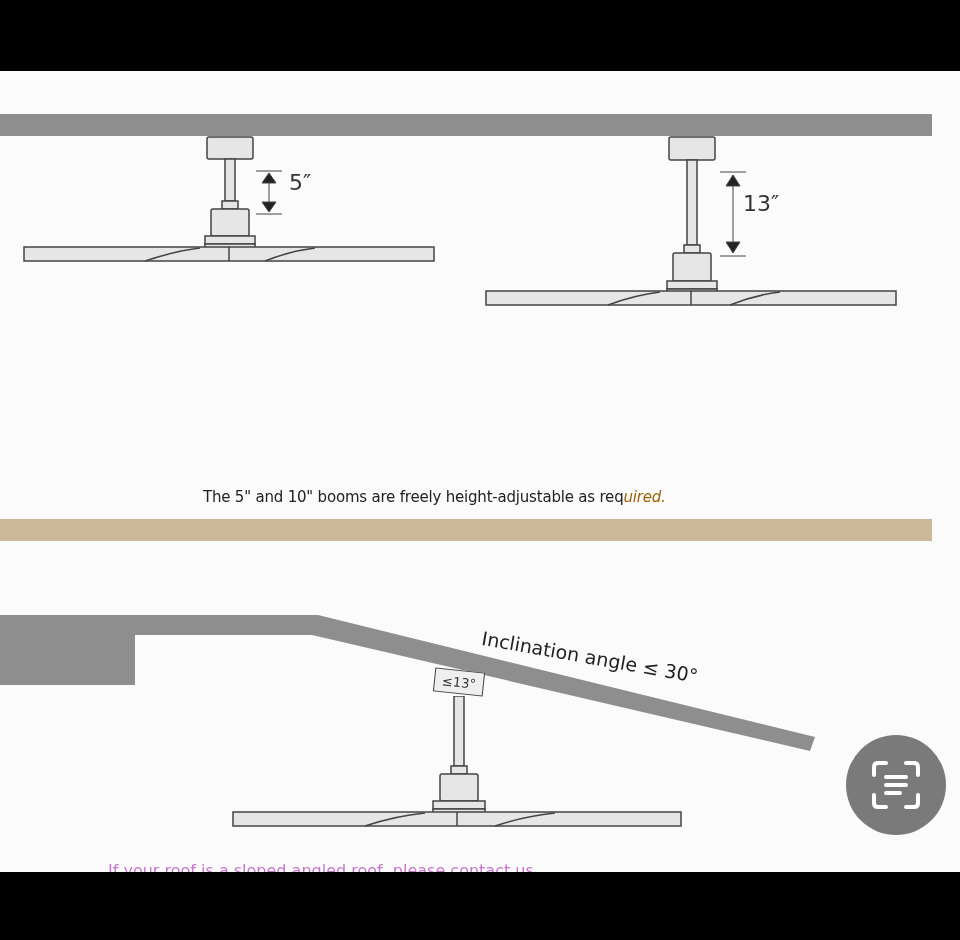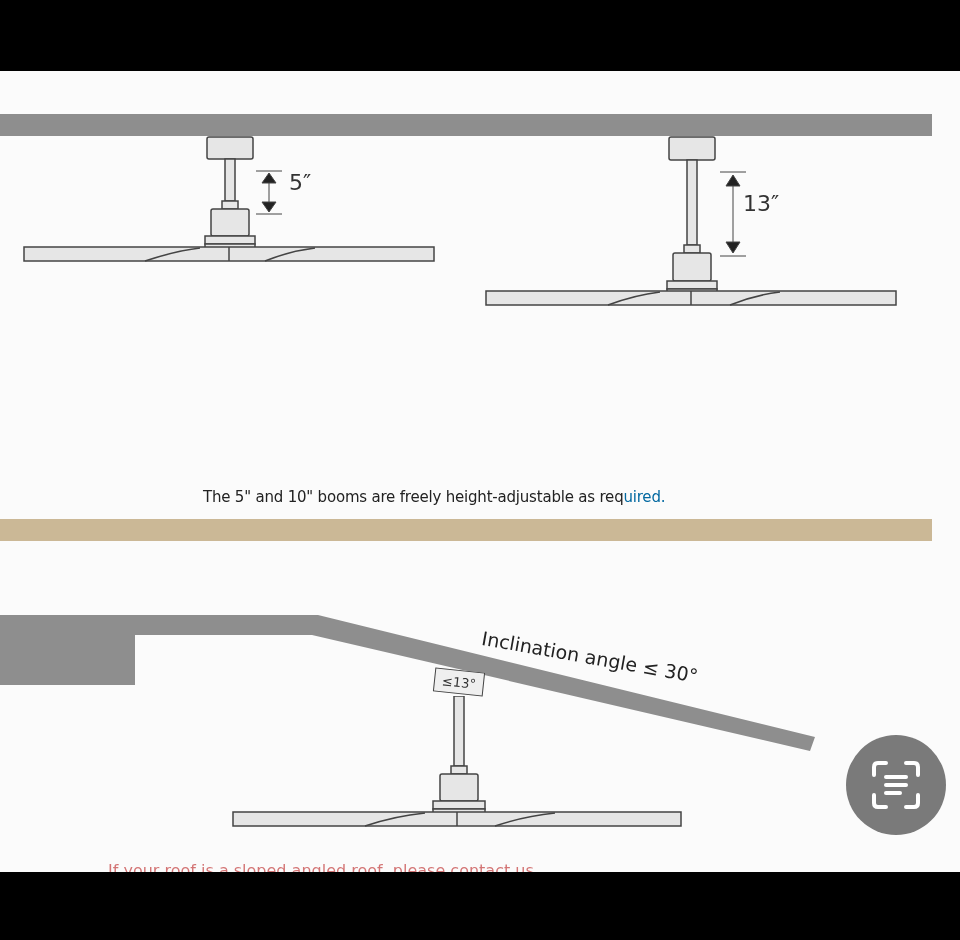--- a/index.html
+++ b/index.html
@@ -20,21 +20,21 @@
       width: 960px; height: 68px; background: #000;
     }
     .ceiling {
       position: absolute; background: #8e8e8e;
     }
     .caption {
       position: absolute; left: 203px; top: 417px;
       font-size: 15px; color: #222; white-space: nowrap;
       letter-spacing: -0.2px;
     }
-    .caption .fade { color: #0369a1; }
+    .caption .fade { color: #a16207; font-style: italic; }
     .tan-band {
       position: absolute; left: 0; top: 448px;
       width: 932px; height: 22px; background: #cbb896;
     }
     .dim-label {
       position: absolute; font-size: 22px; color: #333;
       font-family: "DejaVu Sans", sans-serif;
     }
     .incl-label {
       position: absolute; left: 484px; top: 556px;
@@ -53,21 +53,21 @@
     }
     .scan-button {
       position: absolute; left: 846px; top: 735px;
       width: 100px; height: 100px; border-radius: 50%;
       background: #7a7a7a;
       display: flex; align-items: center; justify-content: center;
       cursor: pointer;
     }
     .cut-text {
       position: absolute; left: 108px; top: 790px;
-      font-size: 16px; color: #b91c1c; opacity: 0.6;
+      font-size: 16px; color: #a21caf; opacity: 0.6;
       white-space: nowrap;
     }
     svg { position: absolute; }
   </style>
 </head>
 <body>
 
 <div class="content">
 
   <div class="ceiling" style="left:0; top:43px; width:932px; height:22px;"></div>

